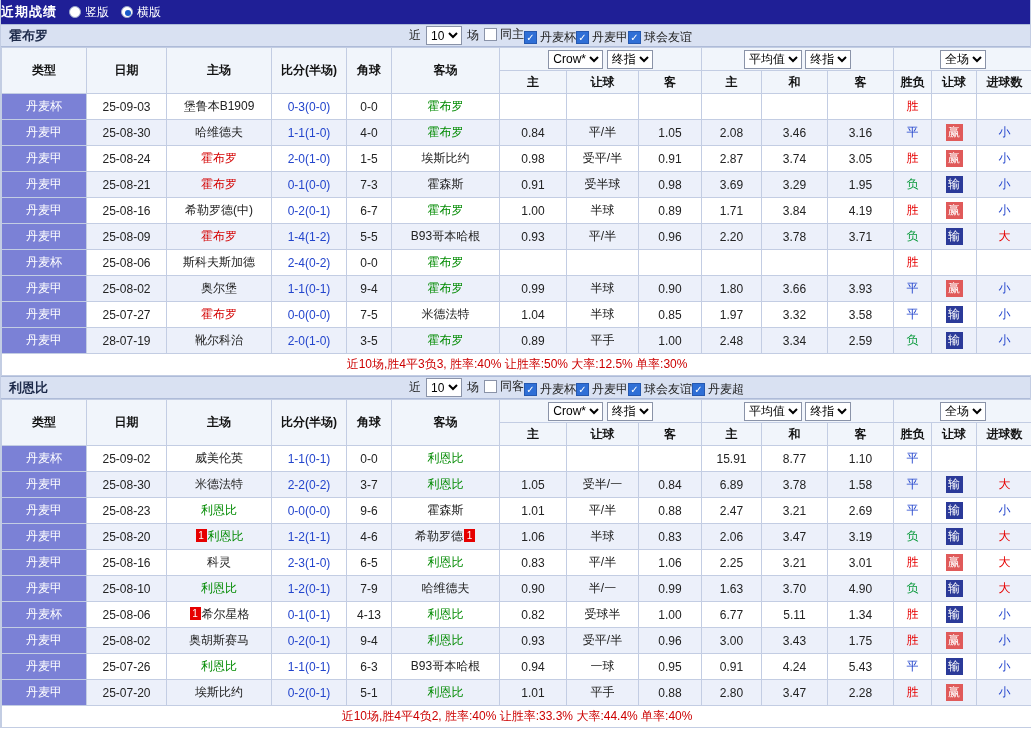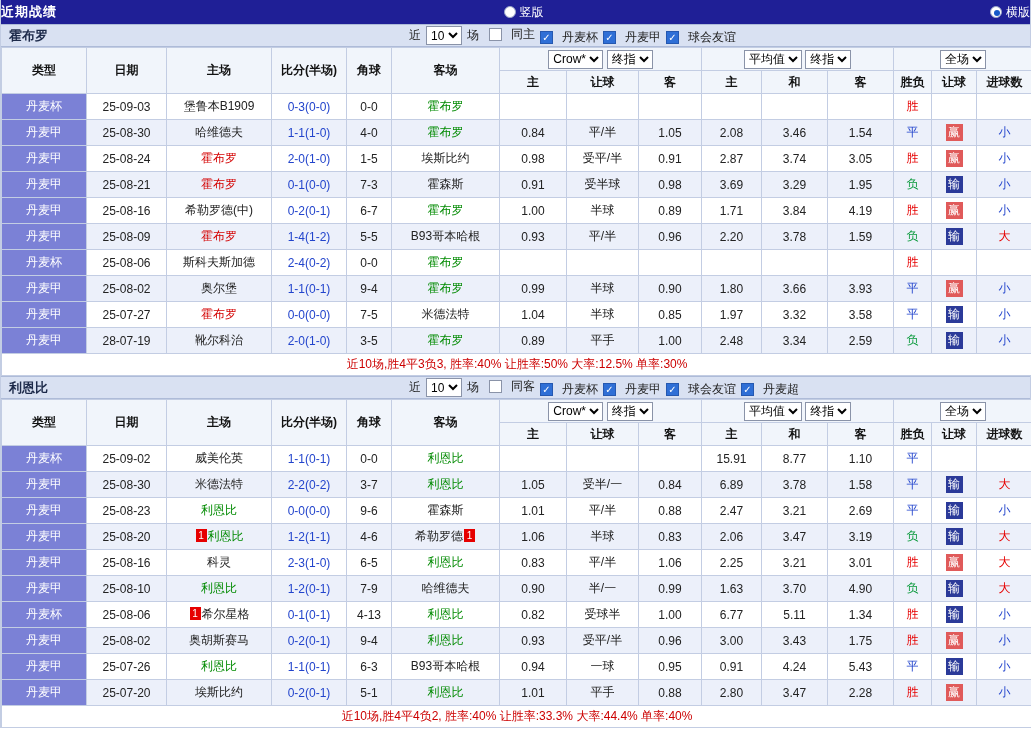--- a/index.html
+++ b/index.html
@@ -1,29 +1,29 @@
 <!DOCTYPE html>
 <html><head>
 <meta charset="utf-8">
 <style>
   *{box-sizing:border-box;margin:0;padding:0}
   html,body{background:#fff}
   body{width:1031px;font-family:"Liberation Sans","DejaVu Sans",sans-serif;font-size:12px;color:#222}
   .page{width:1031px;border-left:1px solid #c3cde3;border-right:1px solid #c3cde3}
 
-  .titlebar{height:24px;background:#1f1f96;color:#fff;display:flex;align-items:center;justify-content:space-between;gap:12px}
+  .titlebar{height:24px;background:#1f1f96;color:#fff;display:flex;align-items:center;justify-content:flex-start;gap:12px}
   .titlebar .title{font-weight:bold;font-size:13px;letter-spacing:1px}
   .radio-opt{display:inline-flex;align-items:center;gap:4px;cursor:pointer;font-size:12px}
   .radio{width:12px;height:12px;border-radius:50%;background:#fff;border:1px solid #9aa5c8;display:inline-block;position:relative}
   .radio.sel::after{content:"";position:absolute;left:3px;top:3px;width:6px;height:6px;border-radius:50%;background:#1559c9}
 
   .teambar{height:23px;background:#d9e1f2;border-top:1px solid #aebbd8;border-bottom:1px solid #aebbd8;display:flex;align-items:center;padding:0 8px;position:relative}
   .teambar .tname{font-weight:bold;color:#1d2a4a;font-size:13px}
   .filters{position:absolute;left:408px;display:flex;align-items:center;gap:5px;white-space:nowrap}
-  .filters .filter{display:inline-flex;align-items:center;gap:9px;margin-left:5px;cursor:pointer}
+  .filters .filter{display:inline-flex;align-items:center;gap:3px;margin-left:0;cursor:pointer}
   .cb{width:13px;height:13px;border:1px solid #8a93a8;background:#fff;display:inline-block;font-size:10px;line-height:11px;text-align:center;color:#fff}
   .cb.checked{background:#2f6fd6;border-color:#2558b0}
 
   select{font-size:12px;height:19px;border:1px solid #8a93a8;background:#fff;vertical-align:middle}
 
   table{border-collapse:collapse;table-layout:fixed;width:1031px}
   th,td{border:1px solid #c3cde3;text-align:center;padding:0 2px;overflow:hidden;white-space:nowrap}
   thead th{background:#f1f5fb;font-weight:bold;height:23px;color:#111}
   tbody td{height:26px;background:#fff}
   tbody tr:nth-child(even) td:not(.league){background:#ecf0fa}
@@ -154,21 +154,21 @@
             <td>25-08-30</td>
             <td><span>哈维德夫</span></td>
             <td class="score">1-1(1-0)</td>
             <td>4-0</td>
             <td><span class="t-green">霍布罗</span></td>
             <td>0.84</td>
             <td>平/半</td>
             <td>1.05</td>
             <td>2.08</td>
             <td>3.46</td>
-            <td>1.54</td>
+            <td>3.16</td>
             <td class="r-draw">平</td>
             <td><span class="hbadge h-win">赢</span></td>
             <td class="g-small">小</td>
           </tr>
           <tr>
             <td class="league">丹麦甲</td>
             <td>25-08-24</td>
             <td><span class="t-red">霍布罗</span></td>
             <td class="score">2-0(1-0)</td>
             <td>1-5</td>
@@ -222,21 +222,21 @@
             <td>25-08-09</td>
             <td><span class="t-red">霍布罗</span></td>
             <td class="score">1-4(1-2)</td>
             <td>5-5</td>
             <td><span>B93哥本哈根</span></td>
             <td>0.93</td>
             <td>平/半</td>
             <td>0.96</td>
             <td>2.20</td>
             <td>3.78</td>
-            <td>1.59</td>
+            <td>3.71</td>
             <td class="r-lose">负</td>
             <td><span class="hbadge h-lose">输</span></td>
             <td class="g-big">大</td>
           </tr>
           <tr>
             <td class="league">丹麦杯</td>
             <td>25-08-06</td>
             <td><span>斯科夫斯加德</span></td>
             <td class="score">2-4(0-2)</td>
             <td>0-0</td>

